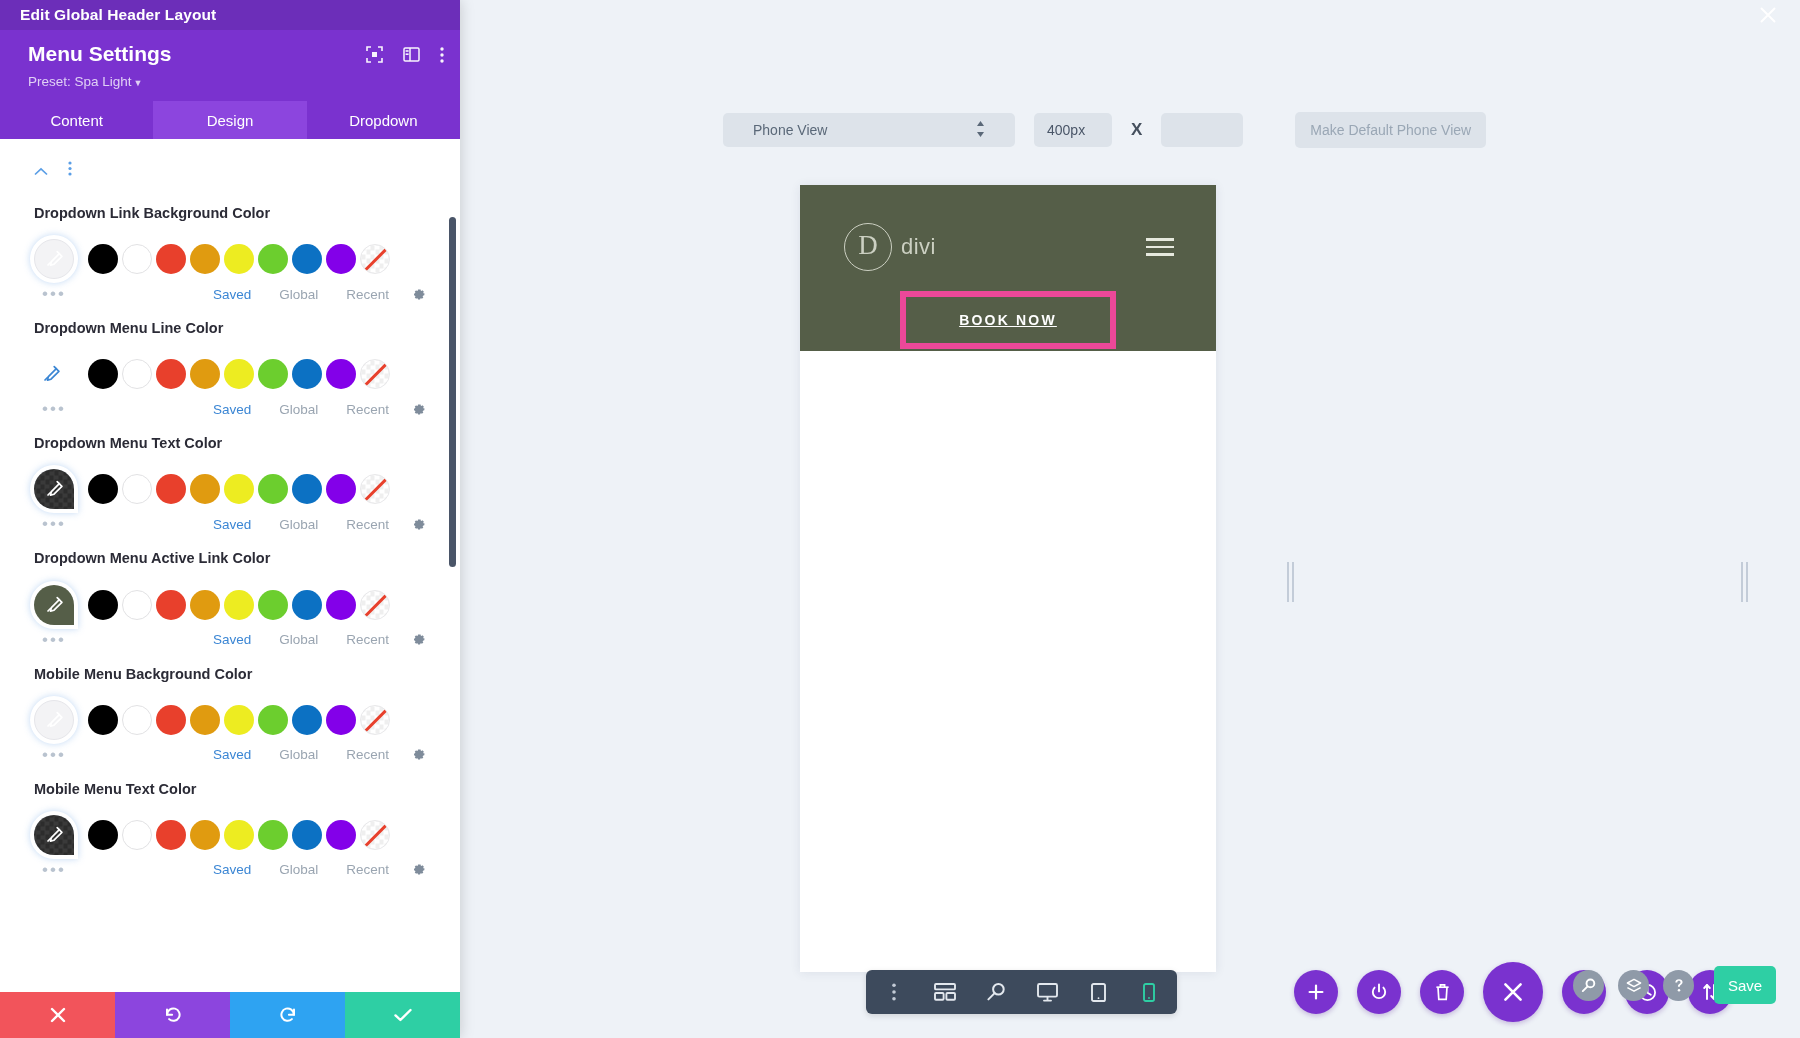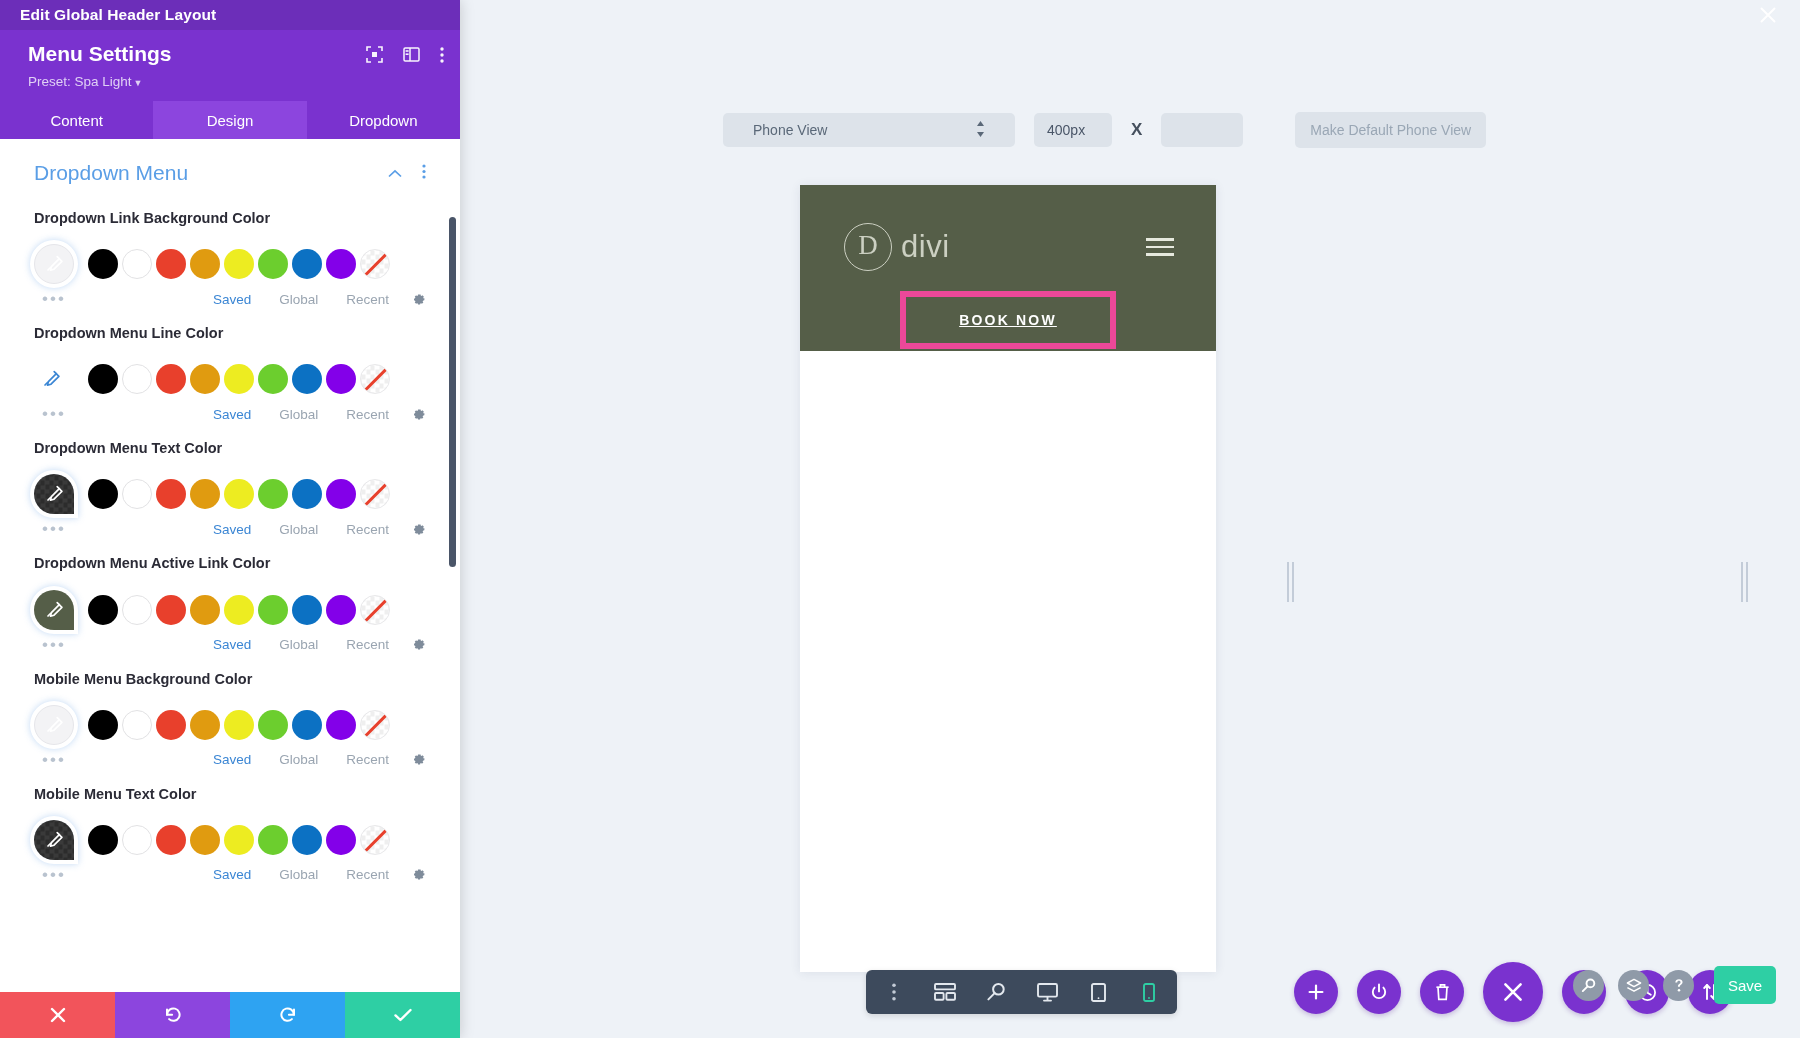--- a/index.html
+++ b/index.html
@@ -165,21 +165,21 @@
     padding: 38px 42px 0 44px;
   }
   .logo { display:flex; align-items:center; gap: 9px; flex:1; }
   .logo-d {
     width: 48px; height: 48px; border-radius:50%;
     border: 1.6px solid #ccd0c2;
     display:flex; align-items:center; justify-content:center;
     color:#ccd0c2; font-size: 27px; font-family:"Liberation Serif", serif;
     line-height:1; padding-bottom:3px;
   }
-  .logo-t { color:#ccd0c2; font-size: 31px; letter-spacing:.5px; }
+  .logo-t { color:#ccd0c2; font-size: 22px; letter-spacing:.5px; }
   .hamb { display:flex; flex-direction:column; gap:5px; cursor:pointer; }
   .hamb i { display:block; width:28px; height:2.6px; background:#e6e9de; }
   .book-now {
     margin-top: 20px; border: 6px solid #ec4899; color:#ffffff;
     font-size: 14px; letter-spacing: 2.2px; font-weight: bold;
     padding: 15px 53px; cursor:pointer;text-decoration:underline;
   }
   .grip {
     position:absolute; top: 560px; width: 12px; height: 44px;
     display:flex; align-items:center; justify-content:center; gap:3px;
@@ -271,21 +271,20 @@
 
     <div class="sb-tabs">
       <div class="sb-tab">Content</div>
       <div class="sb-tab active">Design</div>
       <div class="sb-tab">Dropdown</div>
     </div>
 
     <div class="sb-scroll">
       <div class="sb-inner" id="fields-host">
         <div class="section-head">
-          <div class="section-title">Dropdown Menu</div>
           <div class="section-icons">
             <span>
               <svg width="14" height="9" viewBox="0 0 14 9" fill="none" stroke="#5a9ee6" stroke-width="1.7">
                   <path d="M1 7.5 7 1.8l6 5.7"></path>
                 </svg>
             </span>
             <span>
               <svg width="4" height="15" viewBox="0 0 4 15" fill="#5a9ee6">
                 <circle cx="2" cy="2" r="1.6"></circle>
                   <circle cx="2" cy="7.5" r="1.6"></circle>

